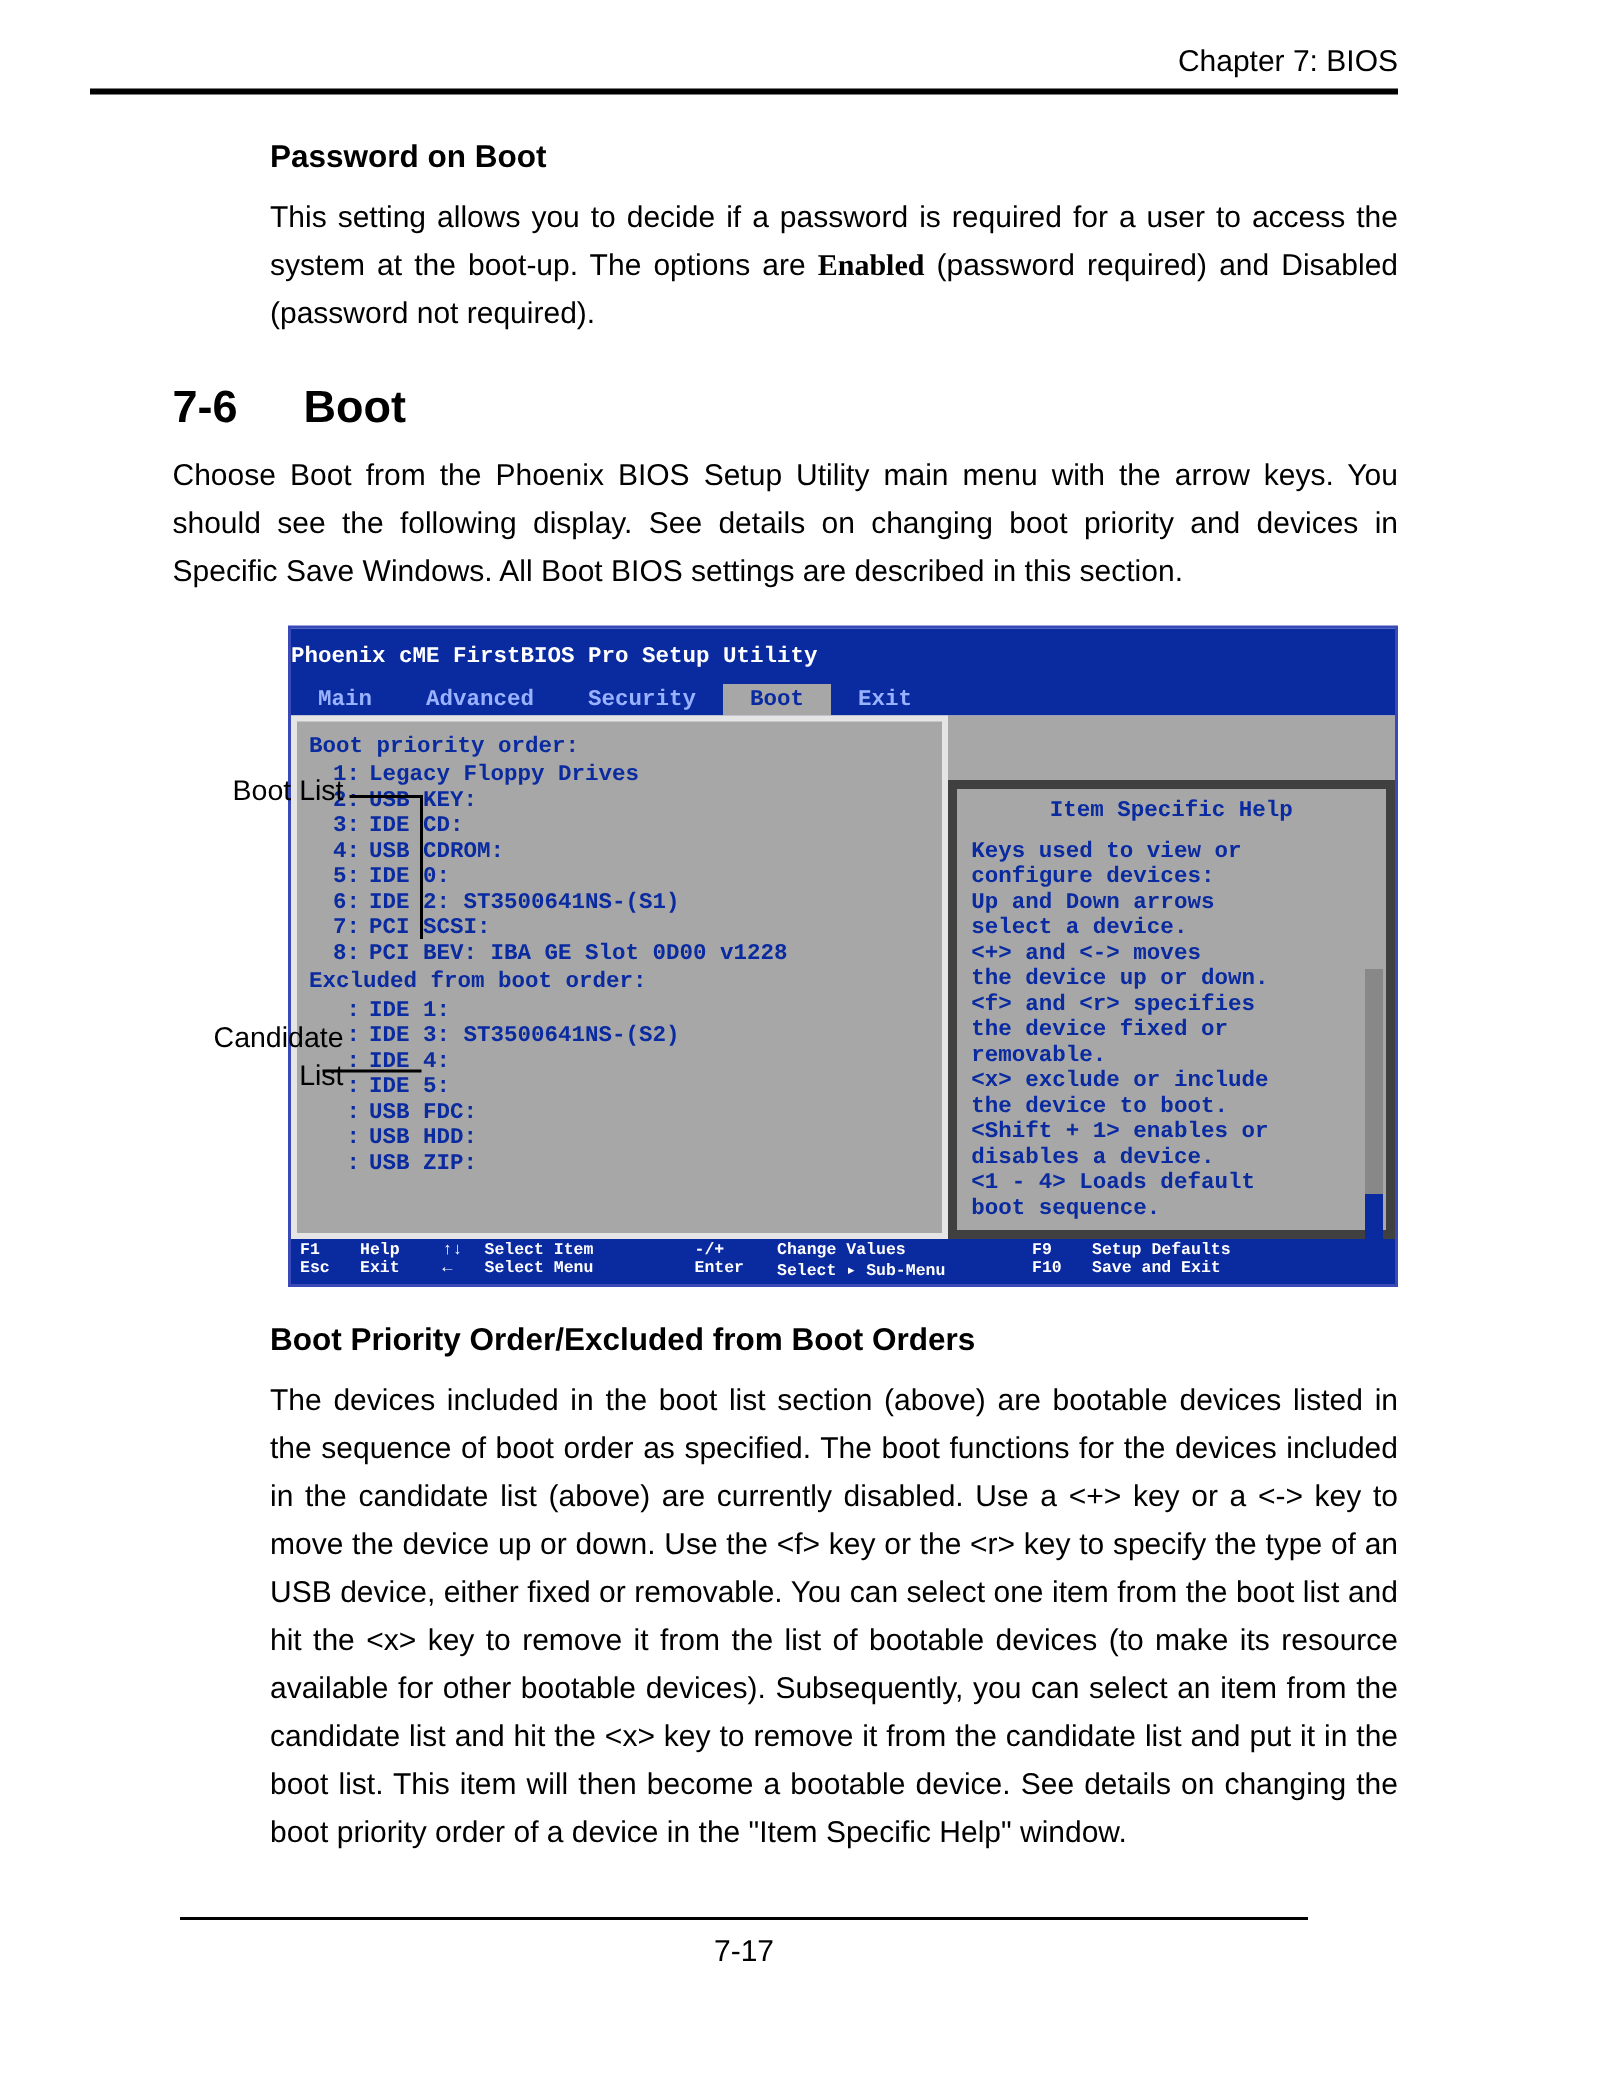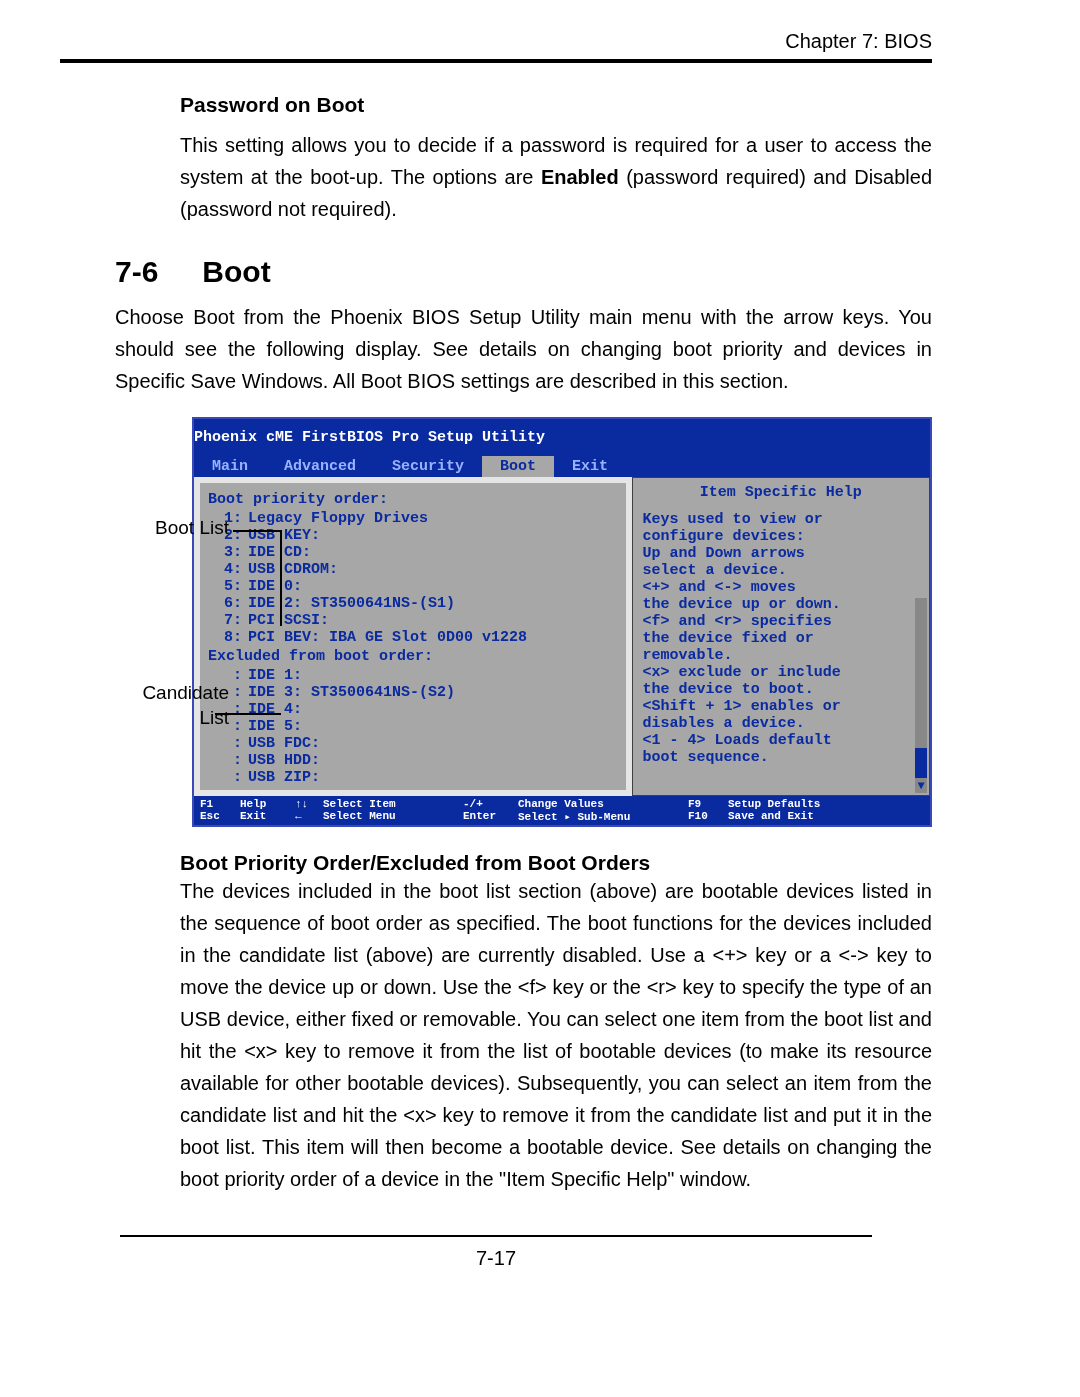--- a/index.html
+++ b/index.html
@@ -6,21 +6,21 @@
   html, body { width: 1080px; background: #fff; font-family: Arial, Helvetica, sans-serif; color: #000; }
   .page { width: 992px; min-height: 1397px; padding: 30px 60px 40px 60px; position: relative; }
 
   
   .chapter-line { text-align: right; font-size: 20px; margin-bottom: 6px; }
   .hr-thick { border: none; border-top: 4px solid #000; margin-bottom: 30px; }
 
   
   .subhead { font-weight: bold; font-size: 21px; margin: 10px 0 12px 120px; }
   .body-p  { font-size: 20px; line-height: 1.6; margin: 0 0 24px 120px; text-align: justify; }
-  .body-p .bold { font-weight: bold; }
+  .body-p .bold { font-weight: bold; font-family: Liberation Serif, serif; }
 
   .section-title-row { display: flex; gap: 44px; align-items: baseline; margin: 30px 0 12px 55px; }
   .section-num  { font-weight: bold; font-size: 30px; }
   .section-name { font-weight: bold; font-size: 30px; }
   .body-p2 { font-size: 20px; line-height: 1.6; margin: 0 0 20px 55px; text-align: justify; }
 
   
   .bios-wrap { position: relative; margin: 14px 0 24px 55px; display: flex; }
   .labels { width: 130px; position: relative; }
   .labels .lbl { position: absolute; font-size: 19px; text-align: right; width: 120px; }
@@ -32,35 +32,35 @@
   .lbl.cand { top: 265px; left:-6px; }
   .lbl.cand2{ top: 290px; left:-6px; }
 
   .bios { width: 740px; border: 2px solid #3a49b8; font-family: "Courier New", monospace; font-size: 15px; font-weight: bold; }
   .bios .titlebar { background:#0a2aa0; color:#fff; padding:10px 0; }
   .bios .menubar  { background:#0a2aa0; color:#99b2ff; display:flex; }
   .bios .menubar .m { padding:2px 18px; }
   .bios .menubar .m.sel { background:#a7a7a7; color:#0a2aa0; }
 
   .bios .body { display:flex; background:#a7a7a7; }
-  .bios .left  { width: 440px; border:6px solid #e5e5e5; color:#0a2aa0; padding:6px 6px 4px 8px; }
-  .bios .right { width: 300px; border:1px solid #404040; color:#0a2aa0; padding:6px 10px; position:relative;}
+  .bios .left  { width: 440px; border:4px solid #e5e5e5; color:#0a2aa0; padding:6px 6px 4px 8px; }
+  .bios .right { width: 300px; border:6px solid #404040; color:#0a2aa0; padding:6px 10px; position:relative;margin-top:43px;}
   .bios .right .rtitle { text-align:center; margin-bottom:10px; }
   .bios .right .scrollbar { position:absolute; right:2px; top:120px; bottom:2px; width:12px; background:#888; }
   .bios .right .scrollbar .bar { position:absolute; left:0; right:0; top:150px; height:30px; background:#0a2aa0; }
   .bios .right .scrollbar .arrow { position:absolute; left:0; right:0; bottom:0; height:14px; color:#0a2aa0; font-size:12px; text-align:center;}
   .bios .left .hdr { margin:2px 0; }
   .bios .left .item { display:flex; gap:6px; padding-left:10px; }
   .bios .left .item .n { width:24px; text-align:right; }
   .bios .left .item .d { flex:1; }
   .bios .footer { background:#0a2aa0; color:#fff; display:grid; grid-template-columns: 40px 55px 28px 140px 55px 170px 40px 1fr; row-gap:0; padding:2px 6px; font-size:11px;}
   .bios .footer span { white-space:nowrap; }
   .fkey { color:#fff; }
 
-  .subhead2 { font-weight: bold; font-size: 21px; margin: 10px 0 0 120px; }
+  .subhead2 { font-weight: bold; font-size: 21px; margin: 10px 0 12px 120px; }
   .body-p3 { font-size: 20px; line-height: 1.6; margin: 0 0 30px 120px; text-align: justify; }
 
   .footer-rule { border:none; border-top:2px solid #000; margin: 40px 60px 10px 60px; }
   .page-num { text-align:center; font-size:20px; margin-top:8px; }
 </style>
 </head>
 <body>
 
 <div class="page">
   <div class="chapter-line">Chapter 7: BIOS</div>

